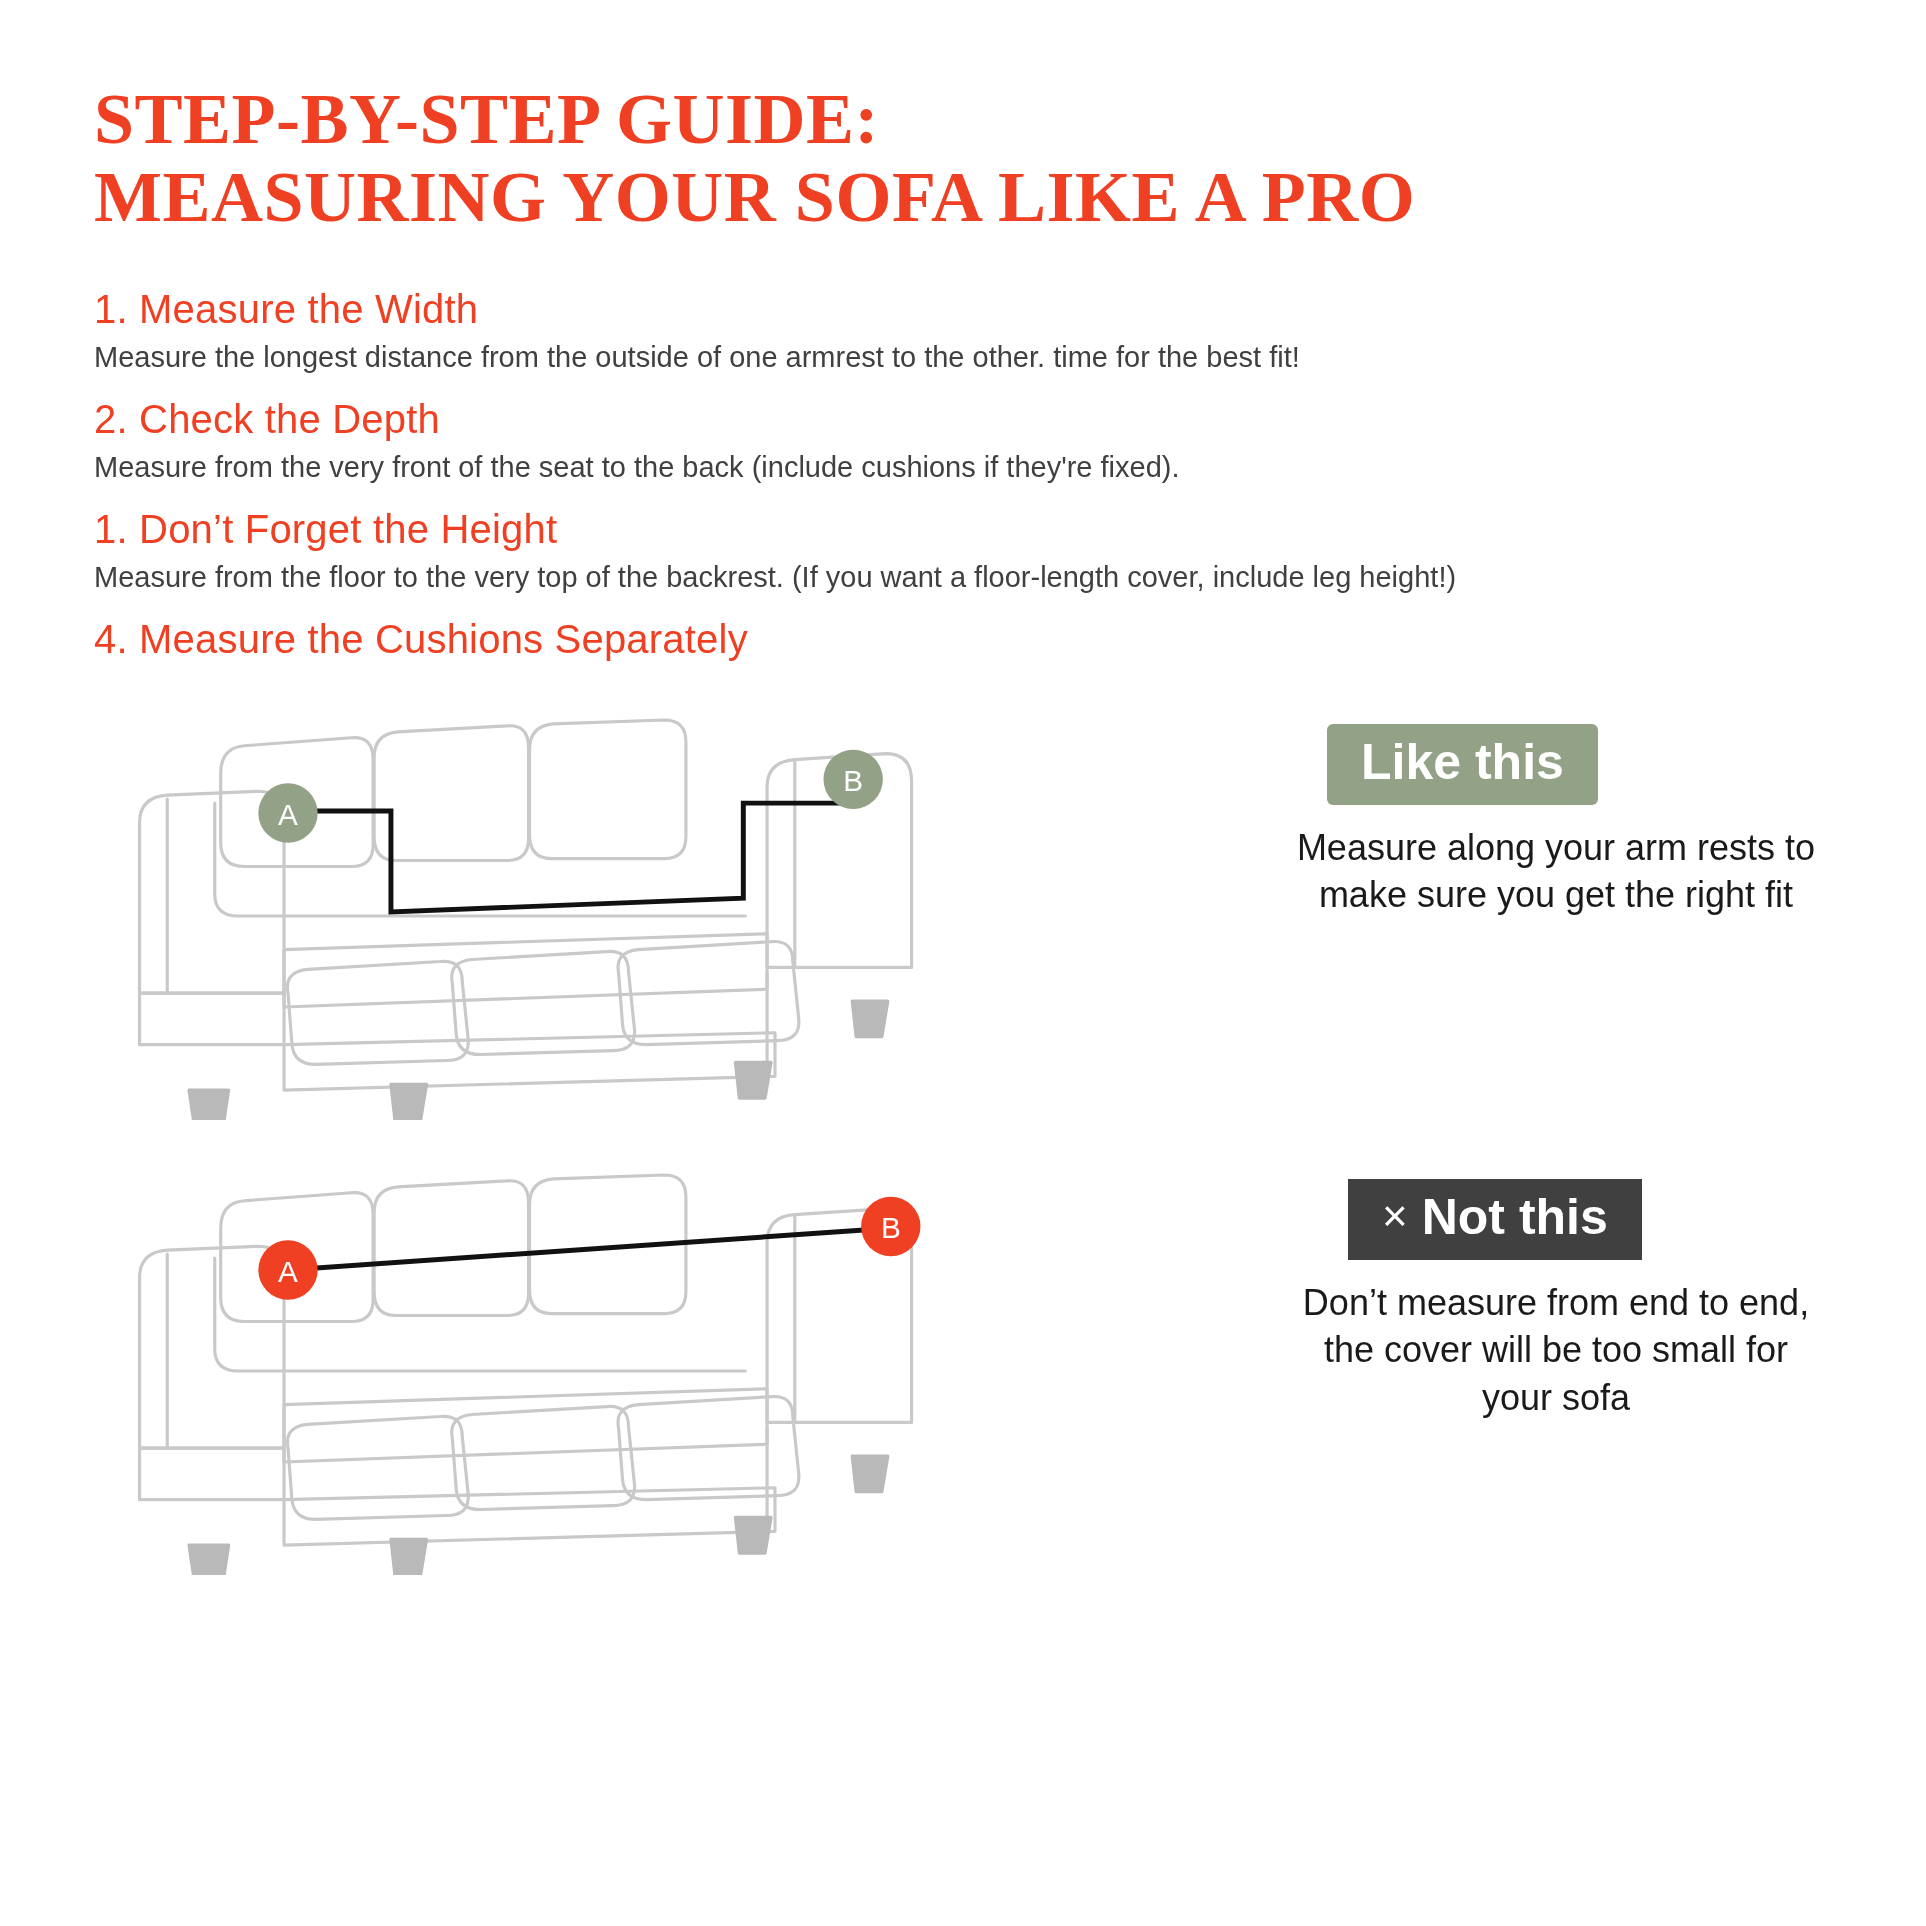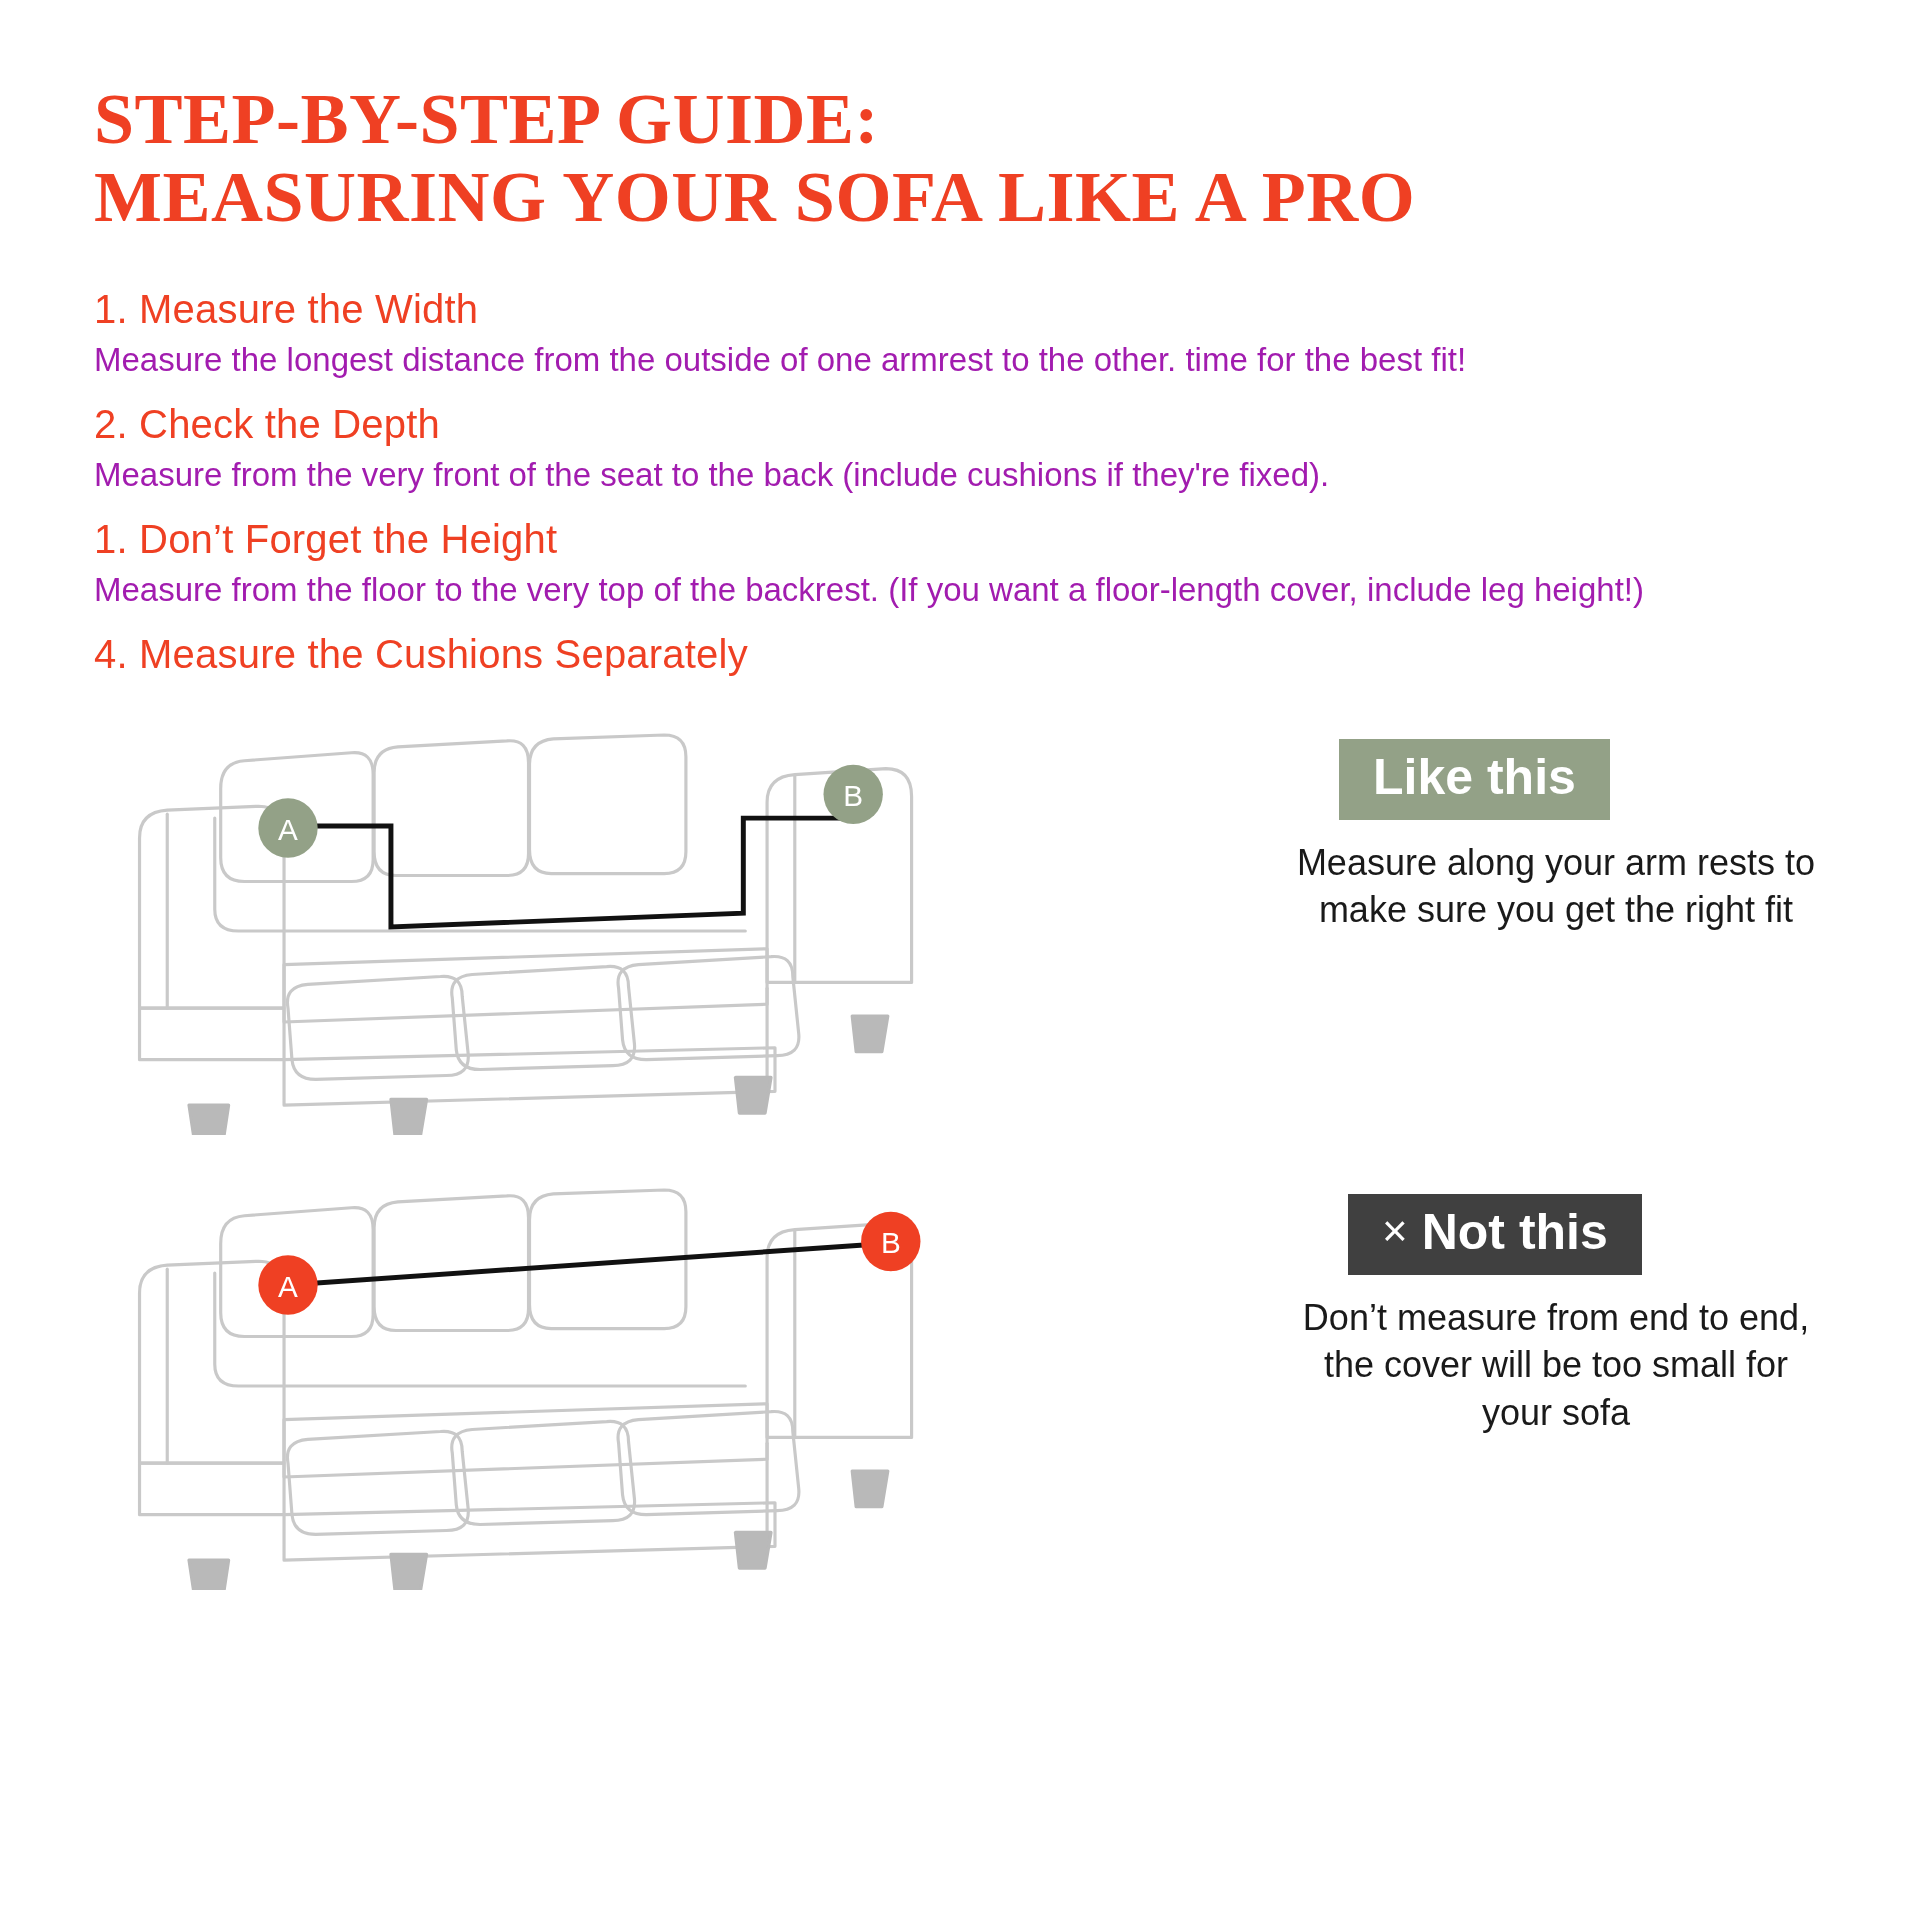--- a/index.html
+++ b/index.html
@@ -39,22 +39,22 @@
     margin-top: 50px;
   }
   .step-head {
     color: #EF4023;
     font-size: 40px;
     font-weight: normal;
     margin: 8px 0 7px 0;
     letter-spacing: 0.2px;
   }
   .step-body {
-    color: #a21caf;
-    font-size: 33px;
+    color: #404040;
+    font-size: 29px;
     line-height: 1.25;
     margin: 0 0 22px 0;
   }
 
   
   .illus {
     position: relative;
     margin-top: 42px;
     height: 891px;
   }
@@ -77,21 +77,21 @@
 
   .badge {
     display: inline-block;
     color: #ffffff;
     font-size: 50px;
     font-weight: bold;
     padding: 12px 34px 16px 34px;
     line-height: 1.05;
     white-space: nowrap;
   }
-  .badge.like { background: #93A187; margin-left: 60px; }
+  .badge.like { background: #93A187; margin-left: 48px; border-radius: 6px; }
   .badge.not  { background: #404040; margin-left: 69px; }
   .badge .x-mark {
     font-weight: normal;
     font-size: 44px;
     margin-right: 14px;
     position: relative;
     top: -3px;
   }
   .caption {
     margin-top: 19px;

